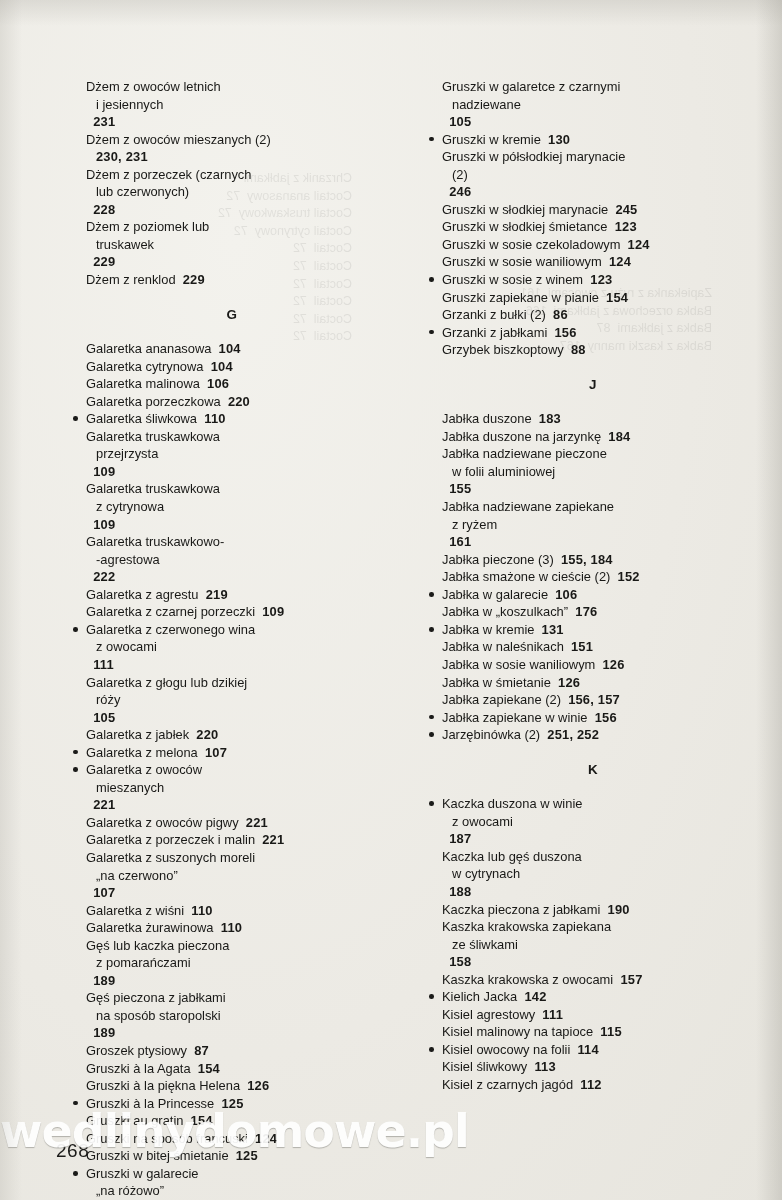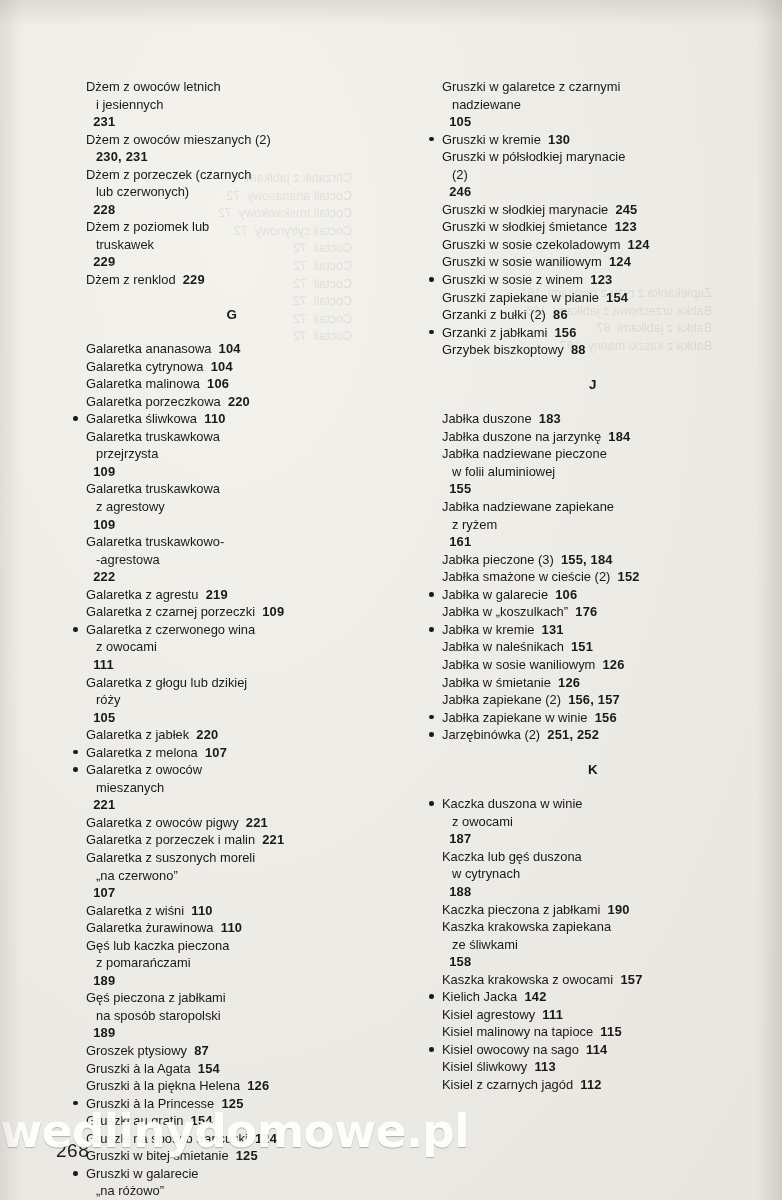--- a/index.html
+++ b/index.html
@@ -159,21 +159,21 @@
         <div class="entry"><span>Dżem z porzeczek (czarnych</span><br><span class="line2">lub czerwonych)</span>&nbsp;&nbsp;<span class="pg">228</span></div>
         <div class="entry"><span>Dżem z poziomek lub</span><br><span class="line2">truskawek</span>&nbsp;&nbsp;<span class="pg">229</span></div>
         <div class="entry"><span>Dżem z renklod</span>&nbsp;&nbsp;<span class="pg">229</span></div>
         <div class="entry letter">G</div>
         <div class="entry"><span>Galaretka ananasowa</span>&nbsp;&nbsp;<span class="pg">104</span></div>
         <div class="entry"><span>Galaretka cytrynowa</span>&nbsp;&nbsp;<span class="pg">104</span></div>
         <div class="entry"><span>Galaretka malinowa</span>&nbsp;&nbsp;<span class="pg">106</span></div>
         <div class="entry"><span>Galaretka porzeczkowa</span>&nbsp;&nbsp;<span class="pg">220</span></div>
         <div class="entry"><span class="bullet"></span><span>Galaretka śliwkowa</span>&nbsp;&nbsp;<span class="pg">110</span></div>
         <div class="entry"><span>Galaretka truskawkowa</span><br><span class="line2">przejrzysta</span>&nbsp;&nbsp;<span class="pg">109</span></div>
-        <div class="entry"><span>Galaretka truskawkowa</span><br><span class="line2">z agrestowy</span>&nbsp;&nbsp;<span class="pg">109</span></div>
+        <div class="entry"><span>Galaretka truskawkowa</span><br><span class="line2">z cytrynowa</span>&nbsp;&nbsp;<span class="pg">109</span></div>
         <div class="entry"><span>Galaretka truskawkowo-</span><br><span class="line2">-agrestowa</span>&nbsp;&nbsp;<span class="pg">222</span></div>
         <div class="entry"><span>Galaretka z agrestu</span>&nbsp;&nbsp;<span class="pg">219</span></div>
         <div class="entry"><span>Galaretka z czarnej porzeczki</span>&nbsp;&nbsp;<span class="pg">109</span></div>
         <div class="entry"><span class="bullet"></span><span>Galaretka z czerwonego wina</span><br><span class="line2">z owocami</span>&nbsp;&nbsp;<span class="pg">111</span></div>
         <div class="entry"><span>Galaretka z głogu lub dzikiej</span><br><span class="line2">róży</span>&nbsp;&nbsp;<span class="pg">105</span></div>
         <div class="entry"><span>Galaretka z jabłek</span>&nbsp;&nbsp;<span class="pg">220</span></div>
         <div class="entry"><span class="bullet"></span><span>Galaretka z melona</span>&nbsp;&nbsp;<span class="pg">107</span></div>
         <div class="entry"><span class="bullet"></span><span>Galaretka z owoców</span><br><span class="line2">mieszanych</span>&nbsp;&nbsp;<span class="pg">221</span></div>
         <div class="entry"><span>Galaretka z owoców pigwy</span>&nbsp;&nbsp;<span class="pg">221</span></div>
         <div class="entry"><span>Galaretka z porzeczek i malin</span>&nbsp;&nbsp;<span class="pg">221</span></div>
@@ -222,21 +222,21 @@
         <div class="entry"><span class="bullet"></span><span>Jarzębinówka (2)</span>&nbsp;&nbsp;<span class="pg">251, 252</span></div>
         <div class="entry letter">K</div>
         <div class="entry"><span class="bullet"></span><span>Kaczka duszona w winie</span><br><span class="line2">z owocami</span>&nbsp;&nbsp;<span class="pg">187</span></div>
         <div class="entry"><span>Kaczka lub gęś duszona</span><br><span class="line2">w cytrynach</span>&nbsp;&nbsp;<span class="pg">188</span></div>
         <div class="entry"><span>Kaczka pieczona z jabłkami</span>&nbsp;&nbsp;<span class="pg">190</span></div>
         <div class="entry"><span>Kaszka krakowska zapiekana</span><br><span class="line2">ze śliwkami</span>&nbsp;&nbsp;<span class="pg">158</span></div>
         <div class="entry"><span>Kaszka krakowska z owocami</span>&nbsp;&nbsp;<span class="pg">157</span></div>
         <div class="entry"><span class="bullet"></span><span>Kielich Jacka</span>&nbsp;&nbsp;<span class="pg">142</span></div>
         <div class="entry"><span>Kisiel agrestowy</span>&nbsp;&nbsp;<span class="pg">111</span></div>
         <div class="entry"><span>Kisiel malinowy na tapioce</span>&nbsp;&nbsp;<span class="pg">115</span></div>
-        <div class="entry"><span class="bullet"></span><span>Kisiel owocowy na sago</span>&nbsp;&nbsp;<span class="pg">114</span></div>
+        <div class="entry"><span class="bullet"></span><span>Kisiel owocowy na folii</span>&nbsp;&nbsp;<span class="pg">114</span></div>
         <div class="entry"><span>Kisiel śliwkowy</span>&nbsp;&nbsp;<span class="pg">113</span></div>
         <div class="entry"><span>Kisiel z czarnych jagód</span>&nbsp;&nbsp;<span class="pg">112</span></div>
       </div>
   </div>
 
   <div class="folio">268</div>
   <div class="watermark">wedlinydomowe.pl</div>
 
   <div class="edge-shadow"></div>
   <div class="edge-shadow-left"></div>

